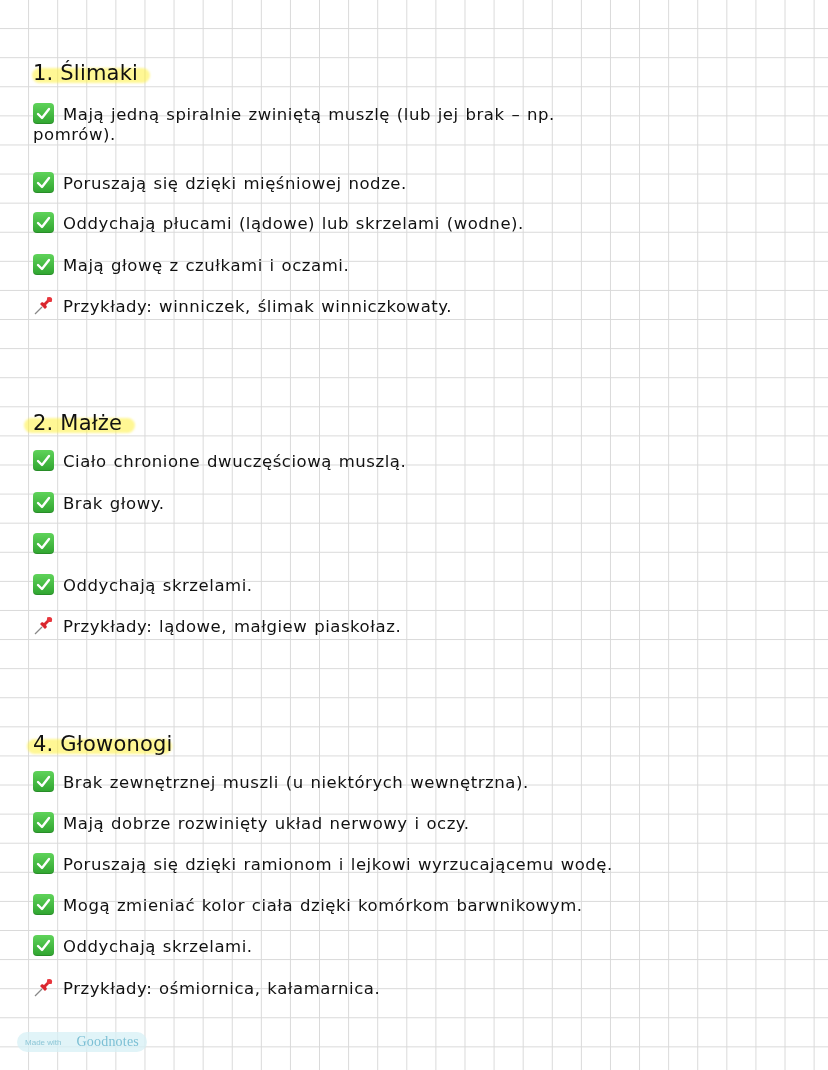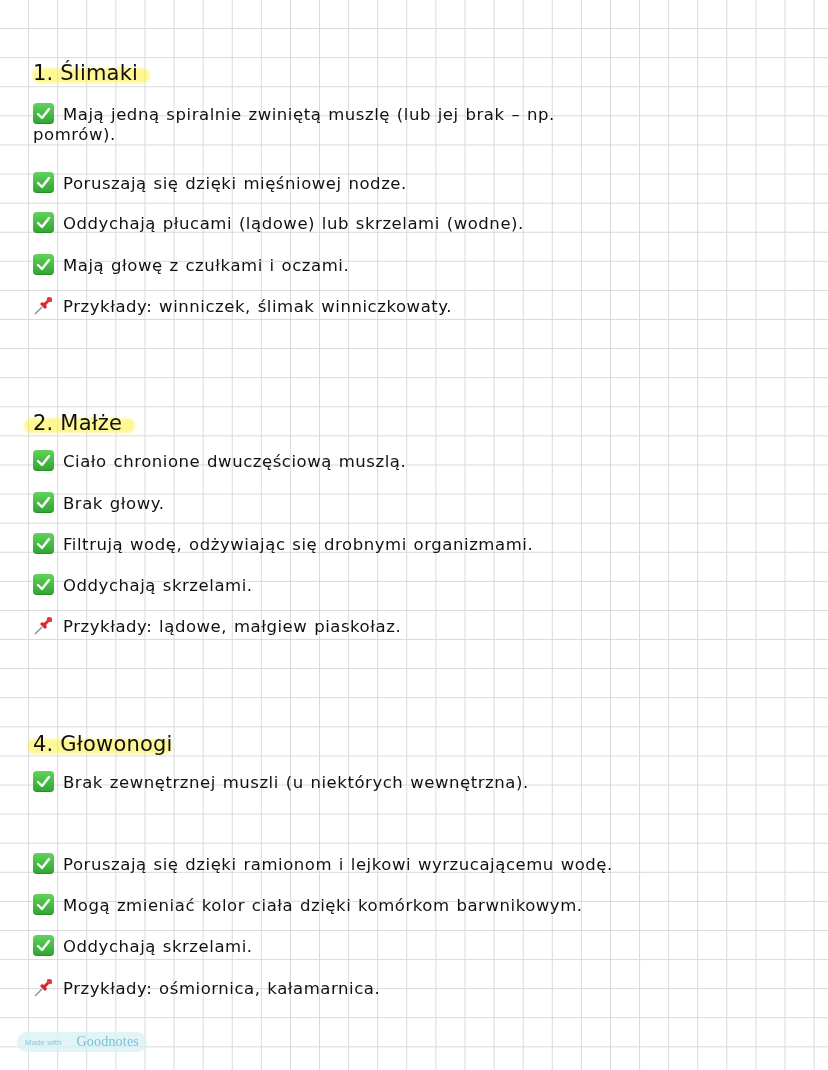--- a/index.html
+++ b/index.html
@@ -101,21 +101,21 @@
         </svg></span><span>Ciało chronione dwuczęściową muszlą.</span>
   </div>
   <div class="item nowrap" style="top:492px;">
     <span class="icon check"><svg width="17" height="17" viewBox="0 0 17 17">
           <path d="M3 9 L7 13 L14 4" stroke="#fff" stroke-width="2.4" fill="none" stroke-linecap="round" stroke-linejoin="round"></path>
         </svg></span><span>Brak głowy.</span>
   </div>
   <div class="item nowrap" style="top:533px;">
     <span class="icon check"><svg width="17" height="17" viewBox="0 0 17 17">
           <path d="M3 9 L7 13 L14 4" stroke="#fff" stroke-width="2.4" fill="none" stroke-linecap="round" stroke-linejoin="round"></path>
-        </svg></span><span>Filtrują wodę, odżywiając się drobnymi organizmami.</span>
+        </svg></span>
   </div>
   <div class="item nowrap" style="top:574px;">
     <span class="icon check"><svg width="17" height="17" viewBox="0 0 17 17">
           <path d="M3 9 L7 13 L14 4" stroke="#fff" stroke-width="2.4" fill="none" stroke-linecap="round" stroke-linejoin="round"></path>
         </svg></span><span>Oddychają skrzelami.</span>
   </div>
   <div class="item nowrap" style="top:615px;">
     <span class="icon pin"><svg width="21" height="21" viewBox="0 0 21 21">
           <line x1="2" y1="19" x2="9" y2="12" stroke="#888" stroke-width="1.3"></line>
           <path d="M7 9 L12 14 L14 12 L13 10 L17 6 L18 7 L19 6 L15 2 L14 3 L15 4 L11 8 L9 7 Z" fill="#d9262e"></path>
@@ -125,20 +125,25 @@
 
   <div class="heading" style="top:731px;">
     <span class="hl" style="left:-6px; width:145px;"></span>
     <span class="txt">4. Głowonogi</span>
   </div>
 
   <div class="item nowrap" style="top:771px;">
     <span class="icon check"><svg width="17" height="17" viewBox="0 0 17 17">
           <path d="M3 9 L7 13 L14 4" stroke="#fff" stroke-width="2.4" fill="none" stroke-linecap="round" stroke-linejoin="round"></path>
         </svg></span><span>Brak zewnętrznej muszli (u niektórych wewnętrzna).</span>
+  </div>
+  <div class="item nowrap" style="top:812px;">
+    <span class="icon check"><svg width="17" height="17" viewBox="0 0 17 17">
+          <path d="M3 9 L7 13 L14 4" stroke="#fff" stroke-width="2.4" fill="none" stroke-linecap="round" stroke-linejoin="round"></path>
+        </svg></span><span>Mają dobrze rozwinięty układ nerwowy i oczy.</span>
   </div>
   <div class="item nowrap" style="top:853px;">
     <span class="icon check"><svg width="17" height="17" viewBox="0 0 17 17">
           <path d="M3 9 L7 13 L14 4" stroke="#fff" stroke-width="2.4" fill="none" stroke-linecap="round" stroke-linejoin="round"></path>
         </svg></span><span>Poruszają się dzięki ramionom i lejkowi wyrzucającemu wodę.</span>
   </div>
   <div class="item nowrap" style="top:894px;">
     <span class="icon check"><svg width="17" height="17" viewBox="0 0 17 17">
           <path d="M3 9 L7 13 L14 4" stroke="#fff" stroke-width="2.4" fill="none" stroke-linecap="round" stroke-linejoin="round"></path>
         </svg></span><span>Mogą zmieniać kolor ciała dzięki komórkom barwnikowym.</span>

